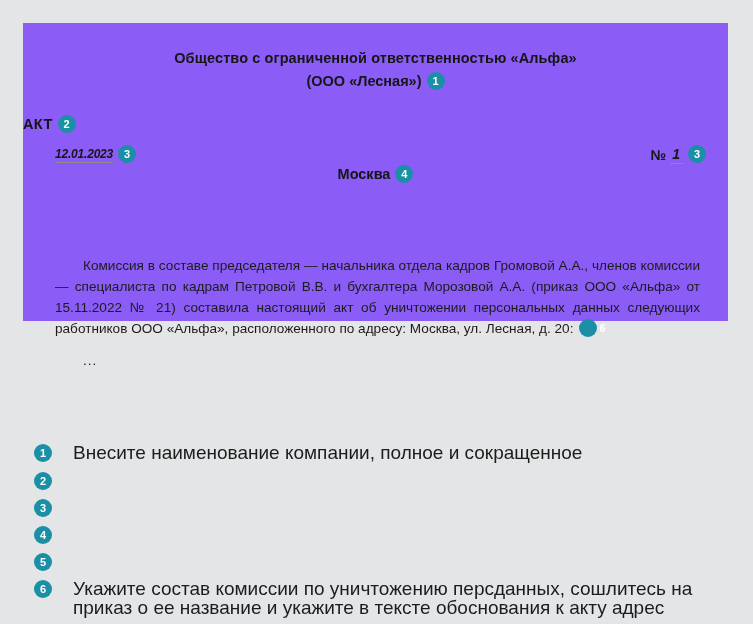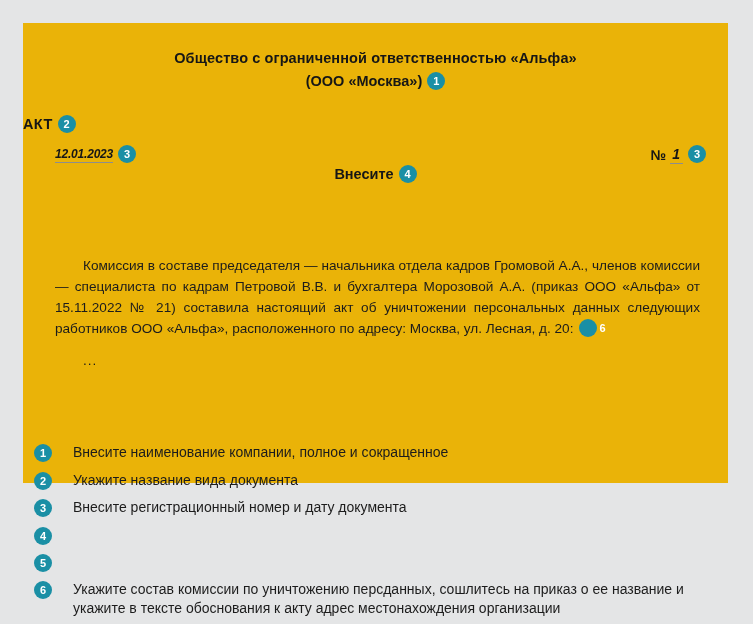--- a/index.html
+++ b/index.html
@@ -20,22 +20,22 @@
     width: 753px;
     height: 624px;
   }
 
   
   .doc-card {
     position: absolute;
     left: 23px;
     top: 23px;
     width: 705px;
-    height: 460px;
-    background: #eab308;
+    height: 298px;
+    background: #8b5cf6;
     box-sizing: border-box;
     padding: 0;
   }
 
   .doc-inner {
     position: relative;
     width: 100%;
     height: 100%;
   }
 
@@ -212,86 +212,84 @@
     font-size: 11px;
     font-weight: 700;
     display: flex;
     align-items: center;
     justify-content: center;
     flex: 0 0 auto;
     margin-right: 21px;
     margin-top: 1px;
   }
   .legend-text {
-    font-size: 14px;
+    font-size: 19px;
     color: #1c1c1c;
     line-height: 19.5px;
     font-weight: 400;
   }
 </style>
 </head>
 <body>
 
 <div class="page">
 
   <div class="doc-card">
     <div class="doc-inner">
 
       <div class="org-line">
         <span>Общество с ограниченной ответственностью «Альфа»</span>
       </div>
 
       <div class="org-line2">
-        <span>(ООО «Москва»)</span><span class="badge">1</span>
+        <span>(ООО «Лесная»)</span><span class="badge">1</span>
       </div>
 
       <div class="akt-line">
         <span>АКТ</span><span class="badge">2</span>
       </div>
 
       <div class="meta-row">
         <div class="date-box">
           <span class="date-val">12.01.2023</span>
             <span class="badge">3</span>
         </div>
         <div class="num-box">
           <span class="num-label">№</span>
             <span class="num-val">1</span>
             <span class="badge">3</span>
         </div>
       </div>
 
       <div class="city-line">
-        <span>Внесите</span><span class="badge">4</span>
+        <span>Москва</span><span class="badge">4</span>
       </div>
 
 
       <div class="body-block">
         <p><span>Комиссия в составе председателя — начальника отдела кадров Громовой А.А., членов комиссии — специалиста по кадрам Петровой В.В. и бухгалтера Морозовой А.А. (приказ ООО «Альфа» от 15.11.2022 № 21) составила настоящий акт об уничтожении персональных данных следующих работников ООО «Альфа», расположенного по адресу: Москва, ул. Лесная, д. 20:</span><span class="badge inline-badge">6</span></p>
         <div class="ellipsis-line">...</div>
       </div>
 
     </div>
   </div>
 
   <div class="legend">
 
     <div class="legend-item">
       <div class="legend-badge">1</div>
       <div class="legend-text">Внесите наименование компании, полное и сокращенное</div>
     </div>
 
     <div class="legend-item">
       <div class="legend-badge">2</div>
-      <div class="legend-text">Укажите название вида документа</div>
     </div>
 
     <div class="legend-item">
       <div class="legend-badge">3</div>
-      <div class="legend-text">Внесите регистрационный номер и дату документа</div>
     </div>
 
     <div class="legend-item">
       <div class="legend-badge">4</div>
     </div>
 
     <div class="legend-item">
       <div class="legend-badge">5</div>
     </div>
 

